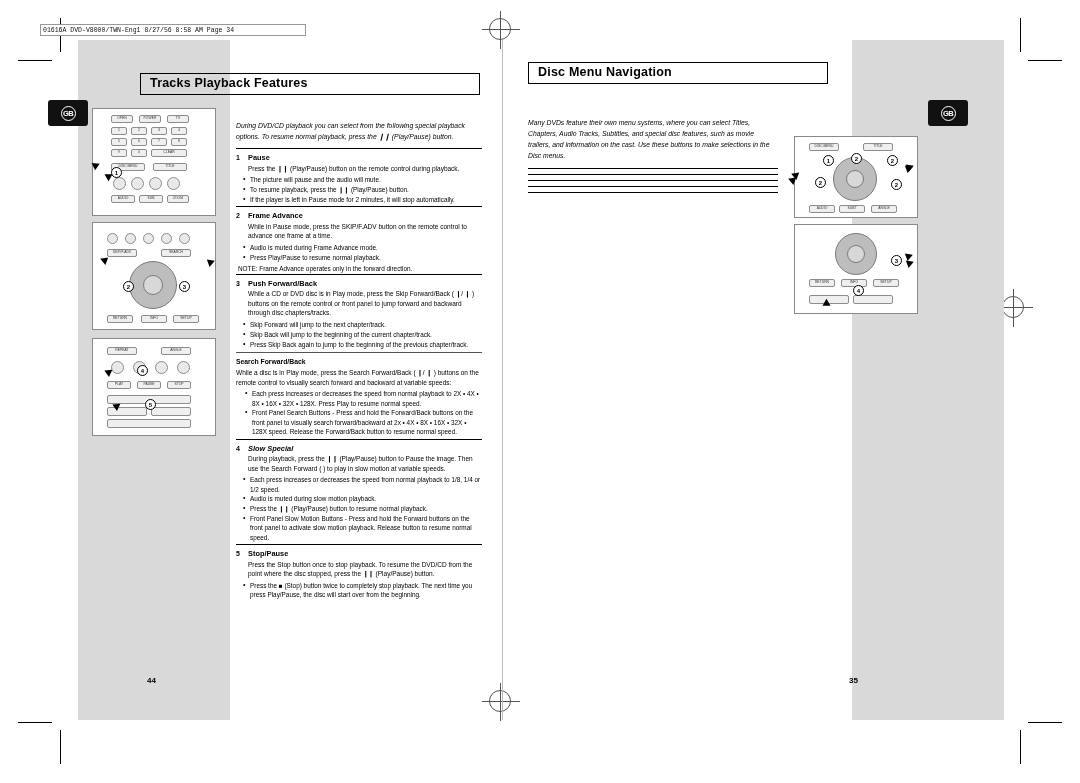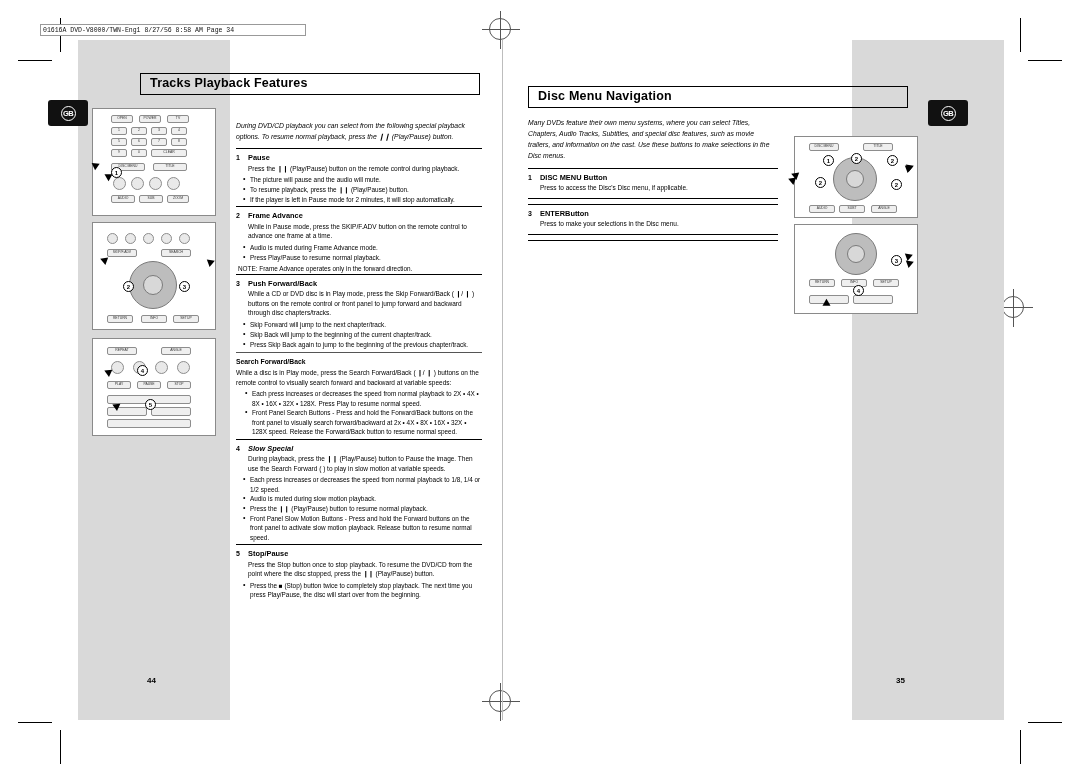--- a/index.html
+++ b/index.html
@@ -67,21 +67,21 @@
     font-size:12.5px; font-weight:bold;
     padding:3px 0 4px 10px;
     letter-spacing:0.2px;
   }
   .sec-title .box {
     position:absolute; left:0; right:0; top:0; bottom:0;
     border:1px solid #000; border-bottom:none;
     pointer-events:none;
   }
   #title-left  { left:140px; top:73px; width:340px; }
-  #title-right { left:528px; top:86px; width:380px; }
+  #title-right { left:528px; top:62px; width:300px; }
 
   
   .col { position:absolute; font-size:6.6px; line-height:1.5; }
   #col-left  { left:236px; top:120px; width:246px; }
   #col-right { left:528px; top:118px; width:250px; }
 
   .intro { font-style:italic; font-size:6.8px; line-height:1.62; margin-bottom:6px; }
   .intro.right { line-height:1.6; }
 
   .rule { border-top:1px solid #000; margin:0; }
@@ -138,21 +138,21 @@
   }
   .tri {
     position:absolute; width:0; height:0;
     border-left:7px solid #000; border-top:4px solid transparent; border-bottom:4px solid transparent;
   }
 
   .pagenum {
     position:absolute; font-size:8px; font-weight:bold;
   }
   #pg-left  { left:147px; top:676px; }
-  #pg-right { left:849px; top:676px;margin-left:47px; }
+  #pg-right { left:849px; top:676px; }
 </style>
 </head>
 <body>
 
 <div class="crop" style="left:18px;  top:60px;  width:34px; height:1px;"></div>
 <div class="crop" style="left:60px;  top:18px;  width:1px;  height:34px;"></div>
 <div class="crop" style="left:1028px;top:60px;  width:34px; height:1px;"></div>
 <div class="crop" style="left:1020px;top:18px;  width:1px;  height:34px;"></div>
 <div class="crop" style="left:18px;  top:722px; width:34px; height:1px;"></div>
 <div class="crop" style="left:60px;  top:730px; width:1px;  height:34px;"></div>
@@ -266,38 +266,24 @@
     </ul>
   </div>
 
 </div>
 
 <div class="col" id="col-right">
 
   <div class="intro right">Many DVDs feature their own menu systems, where you can select Titles, Chapters, Audio Tracks, Subtitles, and special disc features, such as movie trailers, and information on the cast. Use these buttons to make selections in the Disc menus.</div>
 
   <div class="rule"></div>
-  <div class="item">
-    <div class="item-head">
-      <span class="item-num">1</span>
-      <span class="item-title">DISC MENU Button</span>
-    </div>
-    <div class="item-body">Press to access the Disc's Disc menu, if applicable.</div>
-  </div>
 
   <div class="rule" style="margin-top:5px;"></div>
 
   <div class="rule" style="margin-top:5px;"></div>
-  <div class="item">
-    <div class="item-head">
-      <span class="item-num">3</span>
-      <span class="item-title">ENTERButton</span>
-    </div>
-    <div class="item-body">Press to make your selections in the Disc menu.</div>
-  </div>
 
   <div class="rule" style="margin-top:5px;"></div>
   <div class="rule" style="margin-top:5px;"></div>
 
 </div>
 
 <div class="remote-box rb1">
   <div class="remote-inner">
     <div class="btn-sm" style="left:18px; top:6px;  width:22px; height:8px;">OPEN</div>
     <div class="btn-sm" style="left:46px; top:6px;  width:22px; height:8px;">POWER</div>

